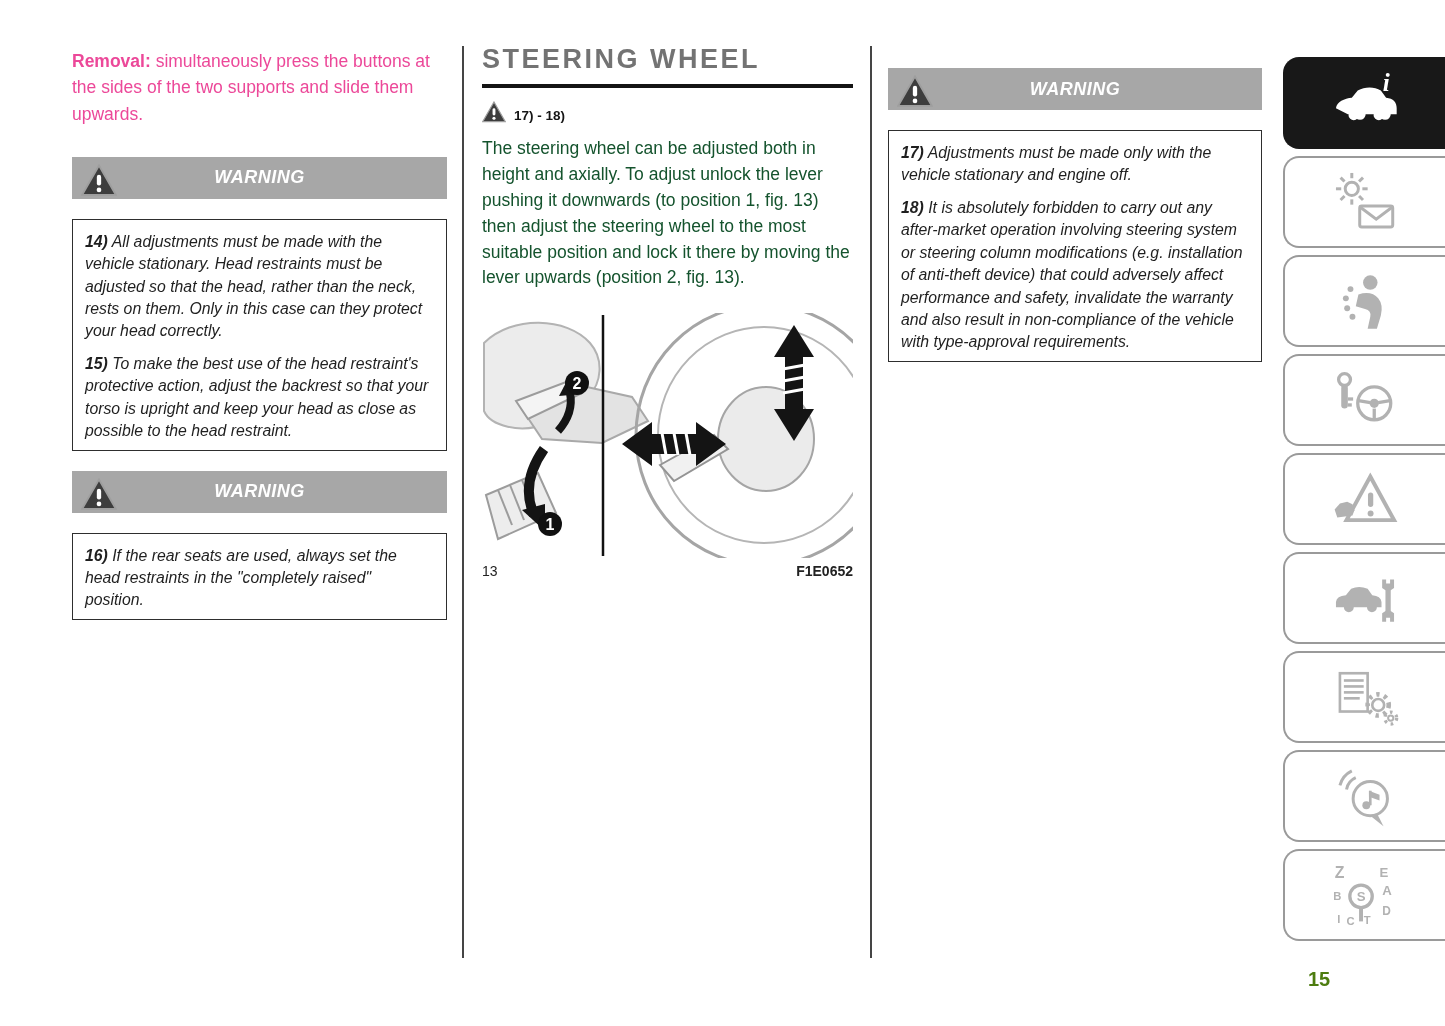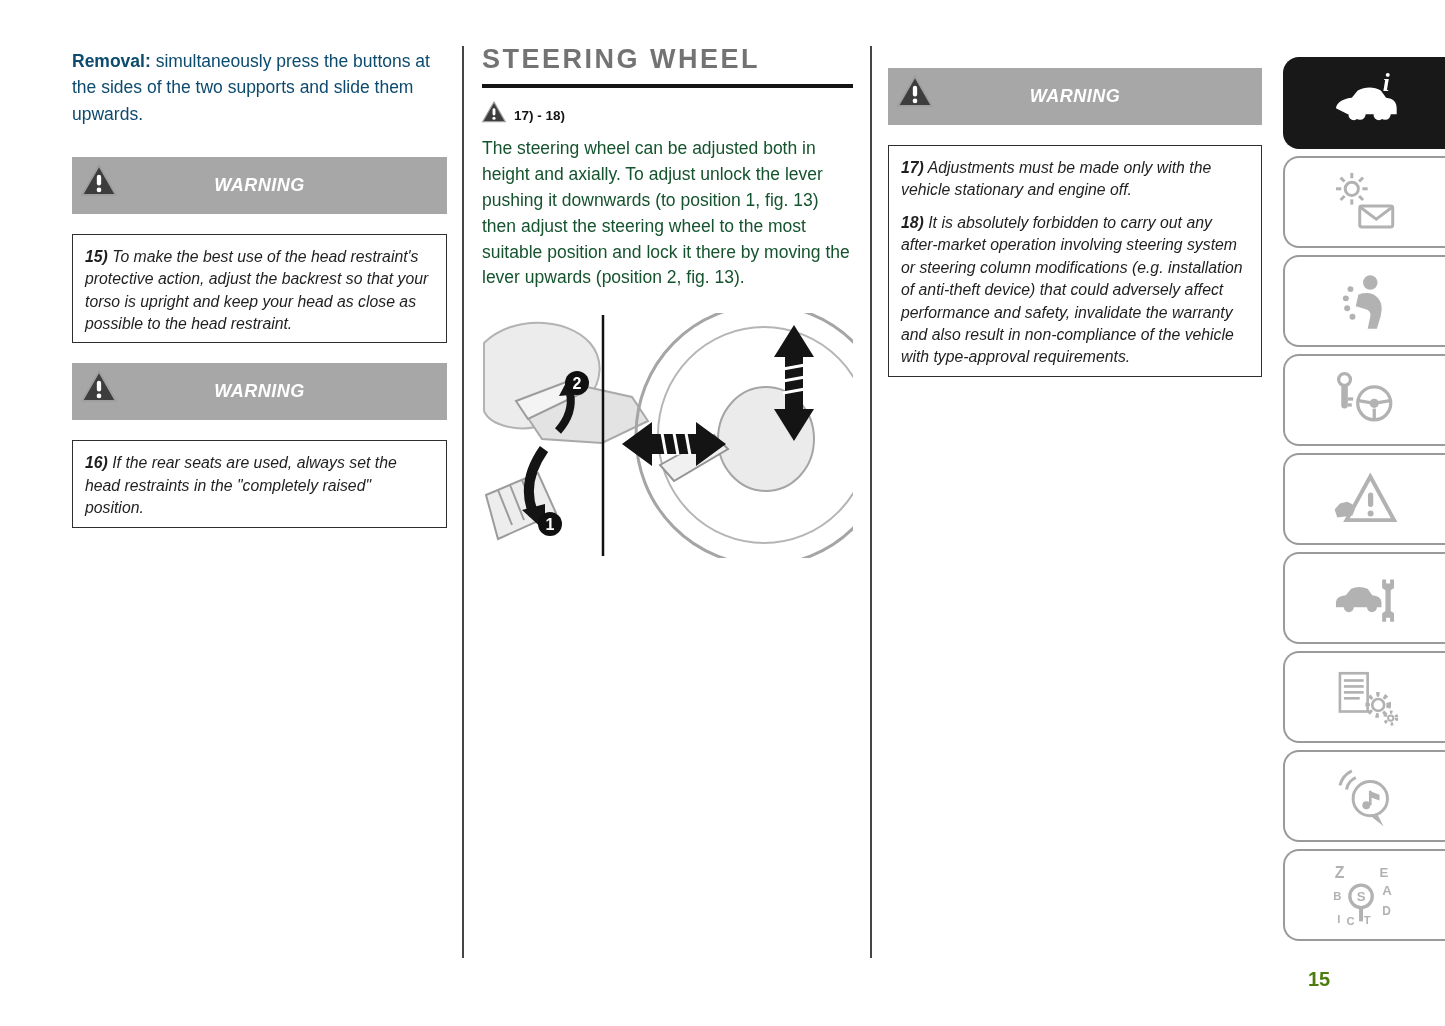--- a/index.html
+++ b/index.html
@@ -14,25 +14,25 @@
     overflow: hidden;
   }
   .col { position: absolute; }
   .col1 { left: 72px; top: 48px; width: 375px; }
   .col2 { left: 482px; top: 44px; width: 371px; }
   .col3 { left: 888px; top: 68px; width: 374px; }
   .vrule { position: absolute; top: 46px; width: 2px; height: 912px; background: #454545; }
   .vrule1 { left: 462px; }
   .vrule2 { left: 870px; }
 
-  .intro { font-size: 17.5px; line-height: 1.5; margin: 0; color: #0c4a6e; }
+  .intro { font-size: 17.5px; line-height: 1.5; margin: 0; color: #ec4899; }
   .intro .b { font-weight: bold; }
 
   .warn-header {
-    position: relative; height: 57px; background: #a7a7a7;
+    position: relative; height: 42px; background: #a7a7a7;
     display: flex; align-items: center; justify-content: center;
   }
   .warn-header .tri { position: absolute; left: 9px; top: 7px; width: 36px; height: 36px; }
   .warn-label { color: #ffffff; font-weight: bold; font-style: italic; font-size: 18px; letter-spacing: 0.5px; }
   .mt30 { margin-top: 30px; } .mt20 { margin-top: 20px; }
 
   .note-box {
     border: 1.5px solid #2e2e2e; padding: 11px 12px 7px;
     font-style: italic; font-size: 15.8px; line-height: 1.42; color: #1f1f1f;
   }
@@ -82,20 +82,21 @@
         <svg viewBox="0 0 100 90">
             <path d="M50 4 L97 86 L3 86 Z" fill="#3d3d3d" stroke="#9e9e9e" stroke-width="5"></path>
             <rect x="44" y="30" width="12" height="30" rx="6" fill="#ffffff"></rect>
             <circle cx="50" cy="72" r="6.5" fill="#ffffff"></circle>
           </svg>
       </span>
       <span class="warn-label">WARNING</span>
     </div>
 
     <div class="note-box mt20">
+      <p><span class="note-num">14)</span><span> All adjustments must be made with the vehicle stationary. Head restraints must be adjusted so that the head, rather than the neck, rests on them. Only in this case can they protect your head correctly.</span></p>
       <p><span class="note-num">15)</span><span> To make the best use of the head restraint's protective action, adjust the backrest so that your torso is upright and keep your head as close as possible to the head restraint.</span></p>
     </div>
 
     <div class="warn-header mt20">
       <span class="tri">
         <svg viewBox="0 0 100 90">
             <path d="M50 4 L97 86 L3 86 Z" fill="#3d3d3d" stroke="#9e9e9e" stroke-width="5"></path>
             <rect x="44" y="30" width="12" height="30" rx="6" fill="#ffffff"></rect>
             <circle cx="50" cy="72" r="6.5" fill="#ffffff"></circle>
           </svg>
@@ -162,20 +163,24 @@
         <polygon points="88,62 77,83 99,81" fill="#141414"></polygon>
 
         <path d="M62 136 Q38 170 52 202" fill="none" stroke="#141414" stroke-width="10"></path>
         <polygon points="63,218 40,197 63,191" fill="#141414"></polygon>
 
         <circle cx="95" cy="70" r="12" fill="#101010"></circle>
         <text x="95" y="76" text-anchor="middle" font-size="16" font-weight="bold" fill="#ffffff">2</text>
         <circle cx="68" cy="211" r="12" fill="#101010"></circle>
         <text x="68" y="217" text-anchor="middle" font-size="16" font-weight="bold" fill="#ffffff">1</text>
       </svg>
+      <div class="fig-caption">
+        <span>13</span>
+        <span class="fig-code">F1E0652</span>
+      </div>
     </div>
   </div>
 
   <div class="vrule vrule2"></div>
 
   <div class="col col3">
     <div class="warn-header">
       <span class="tri">
         <svg viewBox="0 0 100 90">
             <path d="M50 4 L97 86 L3 86 Z" fill="#3d3d3d" stroke="#9e9e9e" stroke-width="5"></path>

